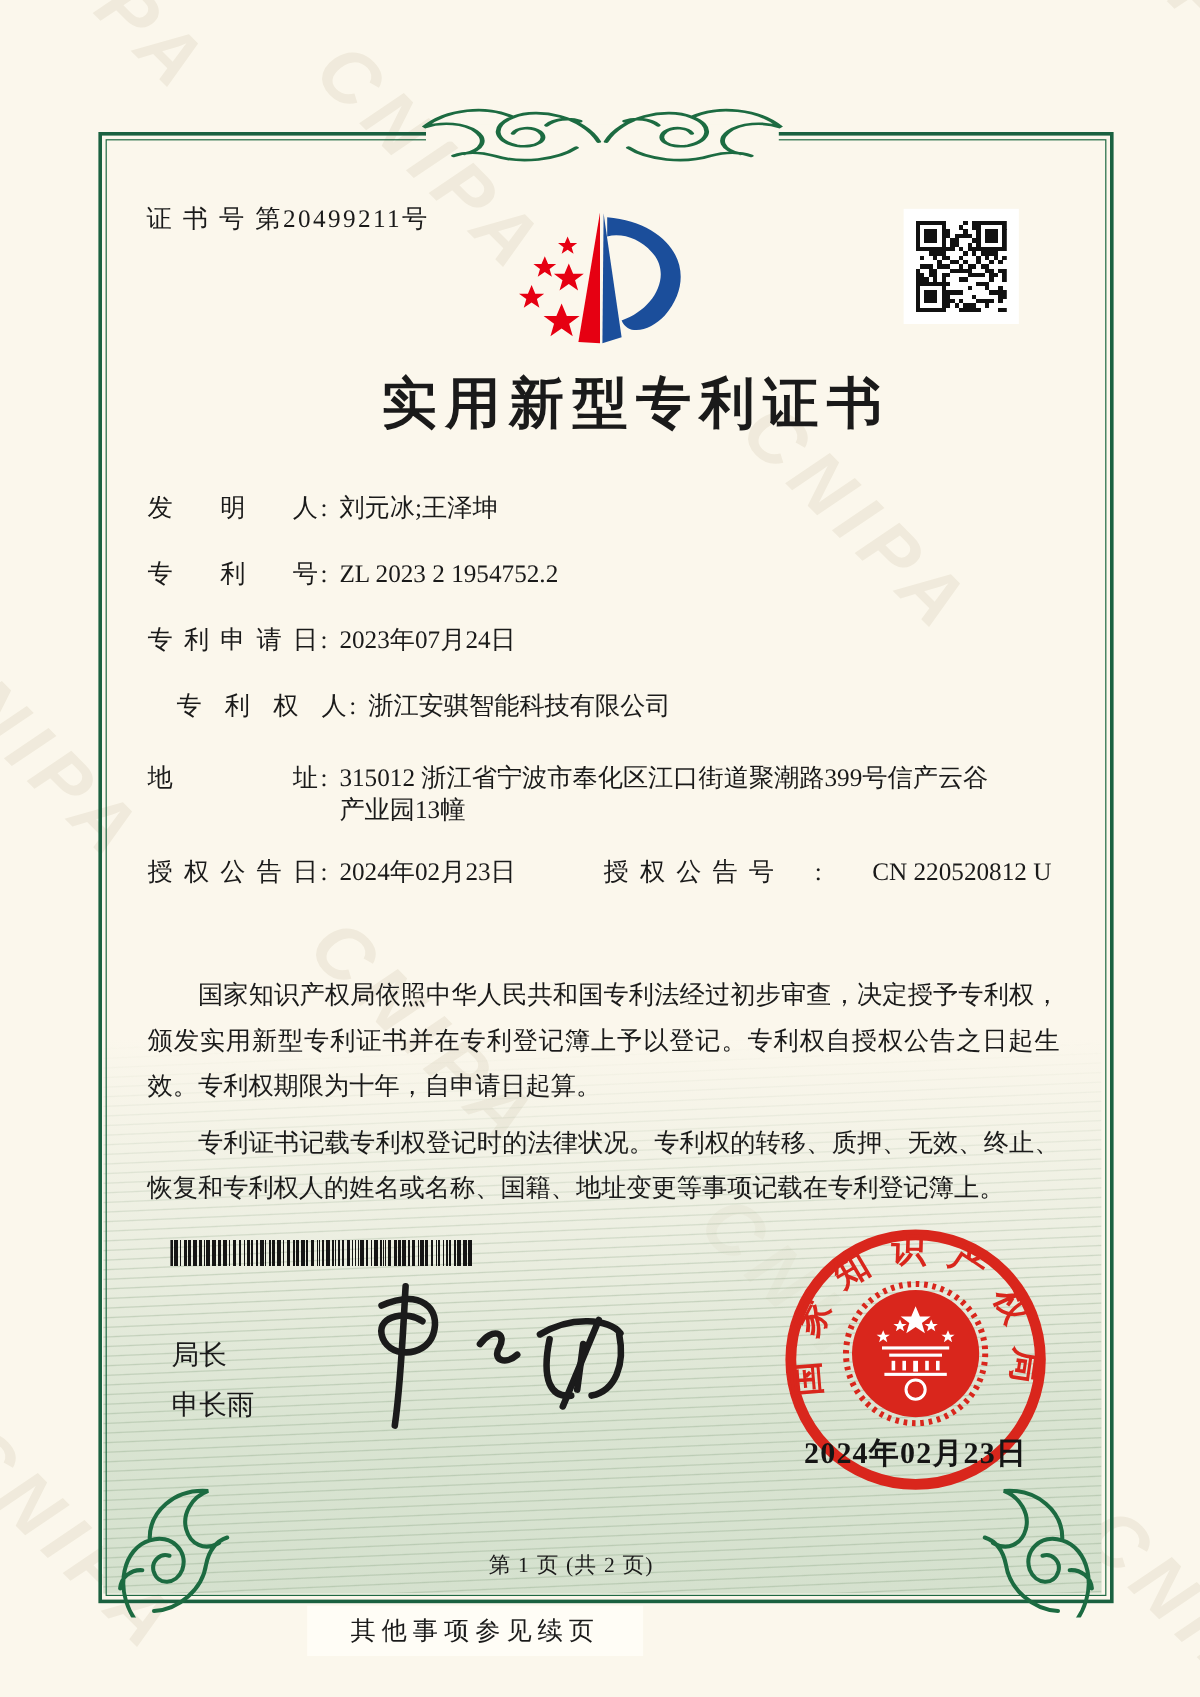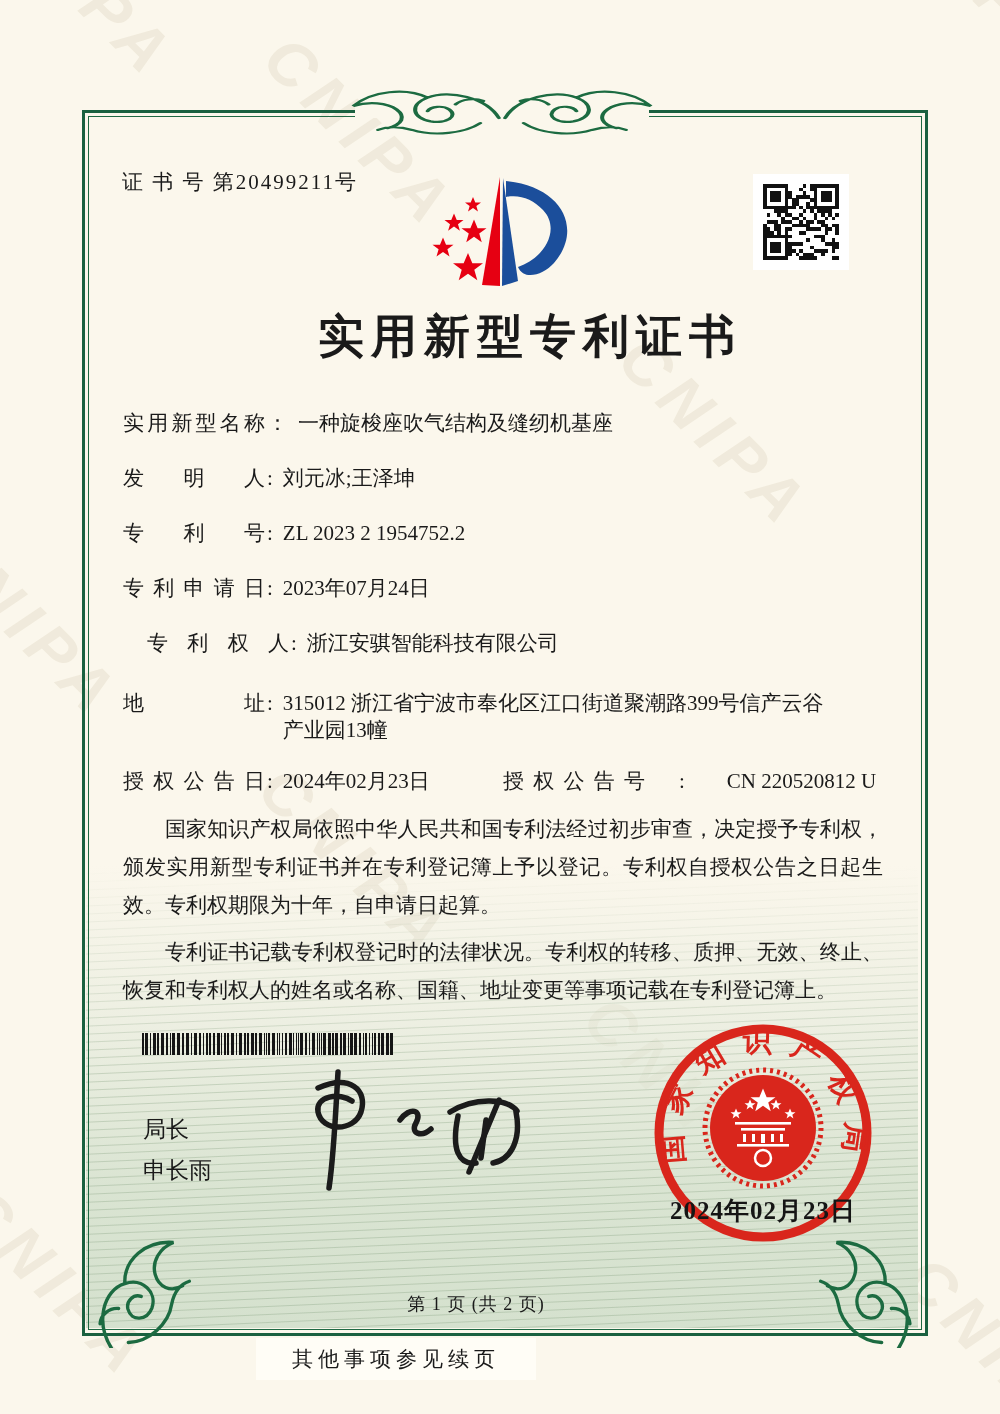--- a/index.html
+++ b/index.html
@@ -362,25 +362,20 @@
         <rect x="50.67" y="72.38" width="3.67" height="3.67" fill="#111"></rect>
         <rect x="68.76" y="72.38" width="3.67" height="3.67" fill="#111"></rect>
         <rect x="72.38" y="72.38" width="3.67" height="3.67" fill="#111"></rect>
       </svg>
   </div>
 
   <div class="title">实用新型专利证书</div>
 
   <div class="fields">
     <div class="frow">
-      <span class="flabel">实用新型名称</span>
-      <span class="fcolon">：</span>
-      <span class="fvalue">一种旋梭座吹气结构及缝纫机基座</span>
-    </div>
-    <div class="frow">
       <span class="flabel">发明人</span>
       <span class="fcolon">:</span>
       <span class="fvalue">刘元冰;王泽坤</span>
     </div>
     <div class="frow">
       <span class="flabel">专利号</span>
       <span class="fcolon">:</span>
       <span class="fvalue">ZL 2023 2 1954752.2</span>
     </div>
     <div class="frow">

